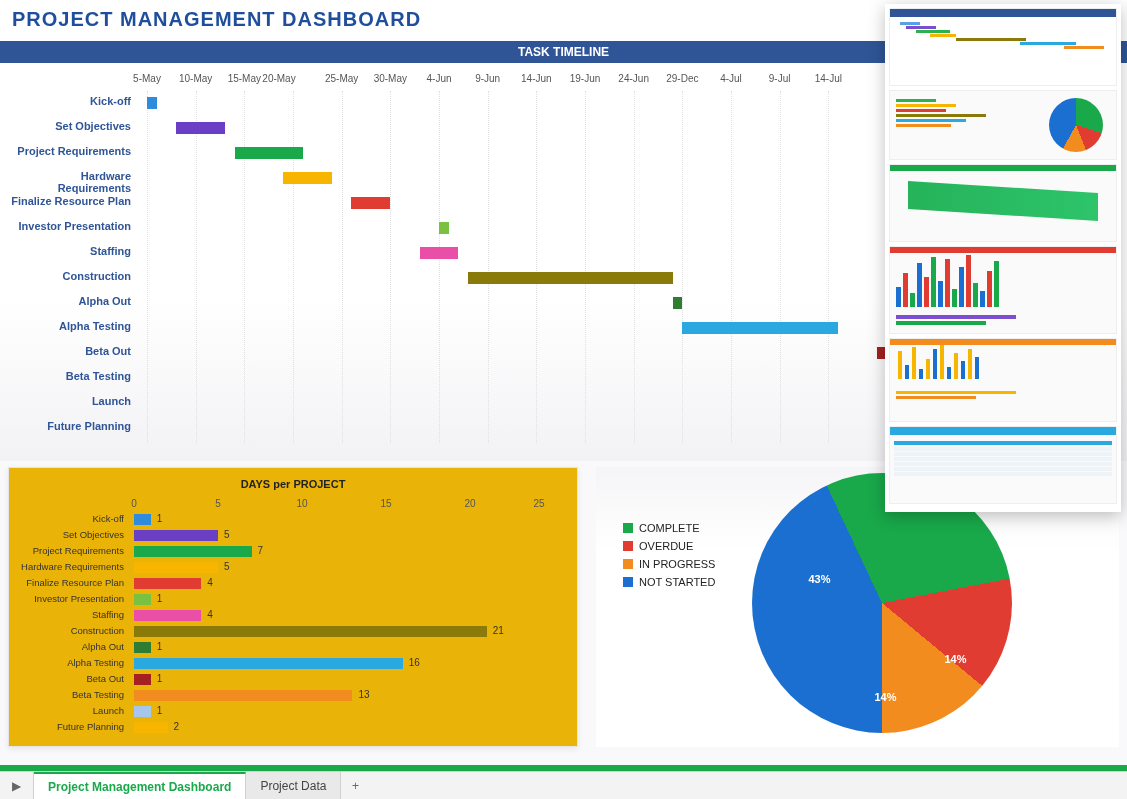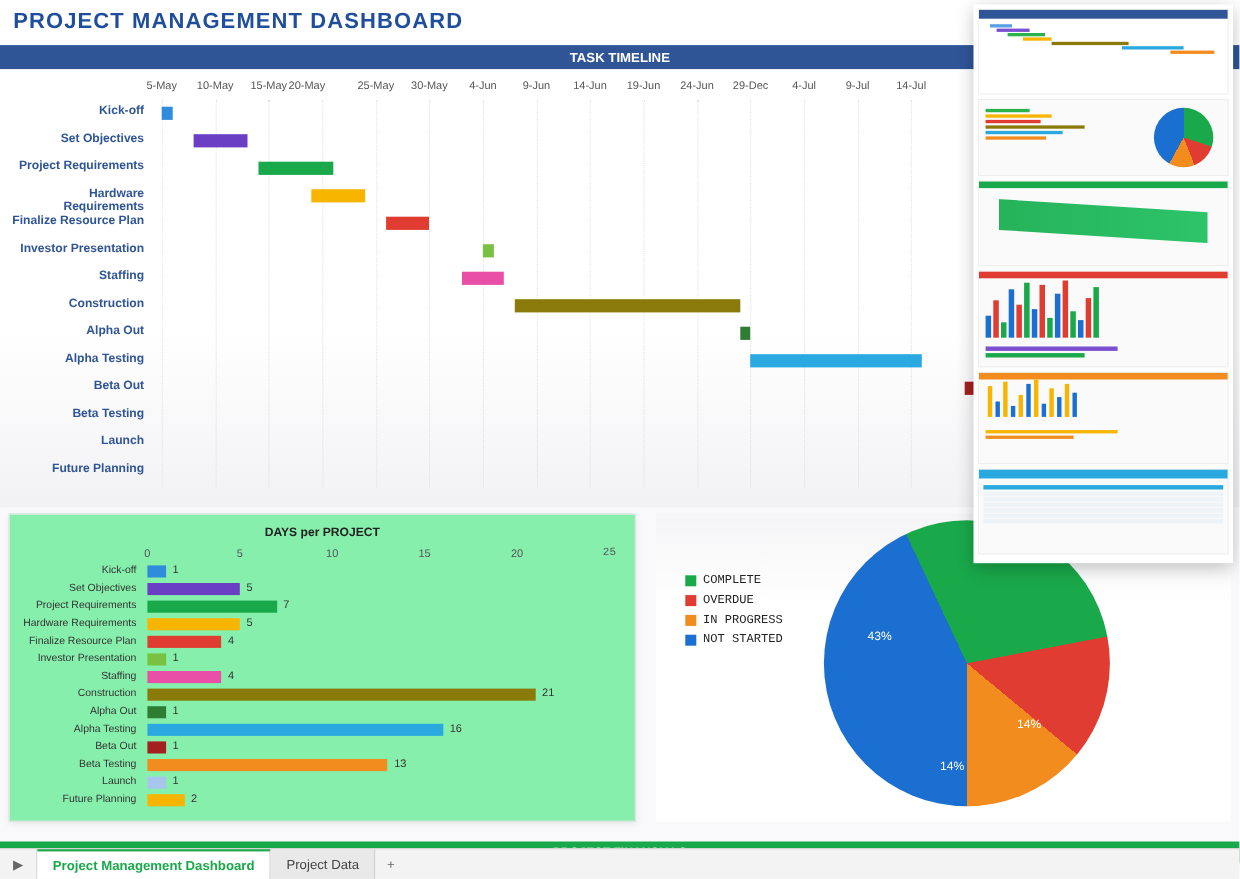--- a/index.html
+++ b/index.html
@@ -14,39 +14,39 @@
   .timeline-grid { position:relative; height:370px; }
   .timeline-axis { position:relative; height:18px; margin-left:140px; }
   .tick { position:absolute; top:0; font-size:10px; color:#555; transform:translateX(-50%); }
   .timeline-rows { position:relative; }
   .t-row { height:25px; position:relative; }
   .t-label { position:absolute; left:0; width:130px; text-align:right; top:4px; font-size:11px; color:#2f5597; font-weight:bold; padding-right:6px; }
   .t-bar { position:absolute; top:6px; height:12px; }
   .vline { position:absolute; top:18px; bottom:0; width:1px; border-left:1px dotted #e0e0e0; }
 
   .lower { display:flex; gap:18px; padding:0 8px; }
-  .panel { background:#86efac; border:1px solid #e5e5e5; box-shadow:0 2px 6px rgba(0,0,0,.08); }
+  .panel { background:#eab308; border:1px solid #e5e5e5; box-shadow:0 2px 6px rgba(0,0,0,.08); }
   .panel-days { width:570px; padding:6px 10px 10px 10px; margin-top:6px; }
   .panel-pie { flex:1; padding:6px 10px 10px 10px; margin-top:6px; border:none; background:linear-gradient(180deg,#f5f5f7 0%,#fff 30%); box-shadow:none; }
   .panel-title { font-size:11px; font-weight:bold; color:#222; padding:4px 0 8px 0; }
 
   .bars-body { position:relative; }
   .bars-axis { position:relative; height:14px; margin-left:115px; }
   .bars-tick { position:absolute; font-size:10px; color:#555; transform:translateX(-50%); }
   .b-row { position:relative; height:16px; }
   .b-label { position:absolute; left:0; width:110px; text-align:right; top:1px; font-size:9.5px; color:#333; padding-right:5px; }
   .b-bar { position:absolute; left:115px; top:2px; height:11px; }
   .b-val { position:absolute; font-size:10px; color:#333; top:1px; }
 
   .pie-wrap { display:flex; gap:20px; align-items:flex-start; }
   .legend { font-size:11px; color:#222; margin-top:46px; }
-  .legend-row { display:flex; align-items:center; gap:6px; padding:3px 17px;font-family:Liberation Mono, monospace; }
+  .legend-row { display:flex; align-items:center; gap:6px; padding:3px 17px; }
   .swatch { width:10px; height:10px; }
   .pie { position:relative; width:260px; height:260px; border-radius:50%; }
-  .pie-label { position:absolute; color:#fff; font-size:11px; font-weight:normal; }
+  .pie-label { position:absolute; color:#fff; font-size:11px; font-weight:bold;margin-left:16px; }
 
   .financials-header { background:#19a94a; color:#fff; font-weight:bold; font-size:11px; text-align:center; padding:4px 0; margin-top:18px; }
 
   .sheet-tabs { position:absolute; left:0; right:0; bottom:0; height:28px; background:#f3f3f3; border-top:1px solid #d0d0d0; display:flex; align-items:stretch; font-size:12px; }
   .tab-btn { display:flex; align-items:center; justify-content:center; width:34px; border-right:1px solid #d0d0d0; color:#666; }
   .tab { padding:0 14px; display:flex; align-items:center; border-right:1px solid #d0d0d0; background:#e9e9e9; color:#444; }
   .tab.active { background:#fff; color:#19a94a; font-weight:bold; border-top:2px solid #19a94a; }
   .add-tab { width:28px; display:flex; align-items:center; justify-content:center; color:#666; }
 
   .thumb-strip { position:absolute; top:4px; right:6px; width:236px; background:#fff; box-shadow:0 4px 16px rgba(0,0,0,.25); padding:4px; }
@@ -159,21 +159,21 @@
 <div class="lower">
   <div class="panel panel-days">
     <div class="panel-title" style="text-align:center">DAYS per PROJECT</div>
     <div class="bars-body" id="bars-body">
           <div class="bars-axis">
             <div class="bars-tick" style="left: 0px;">0</div>
             <div class="bars-tick" style="left: 84px;">5</div>
             <div class="bars-tick" style="left: 168px;">10</div>
             <div class="bars-tick" style="left: 252px;">15</div>
             <div class="bars-tick" style="left: 336px;">20</div>
-            <div class="bars-tick" style="left: 420px; font-family: Liberation Mono, monospace;">25</div>
+            <div class="bars-tick" style="left: 405px;">25</div>
           </div>
           <div class="b-row">
             <div class="b-label">Kick-off</div>
             <div class="b-bar" style="width: 16.8px; background: rgb(47, 140, 221);"></div>
             <div class="b-val" style="left: 137.8px;">1</div>
           </div>
           <div class="b-row">
             <div class="b-label">Set Objectives</div>
             <div class="b-bar" style="width: 84px; background: rgb(107, 63, 196);"></div>
             <div class="b-val" style="left: 205px;">5</div>

